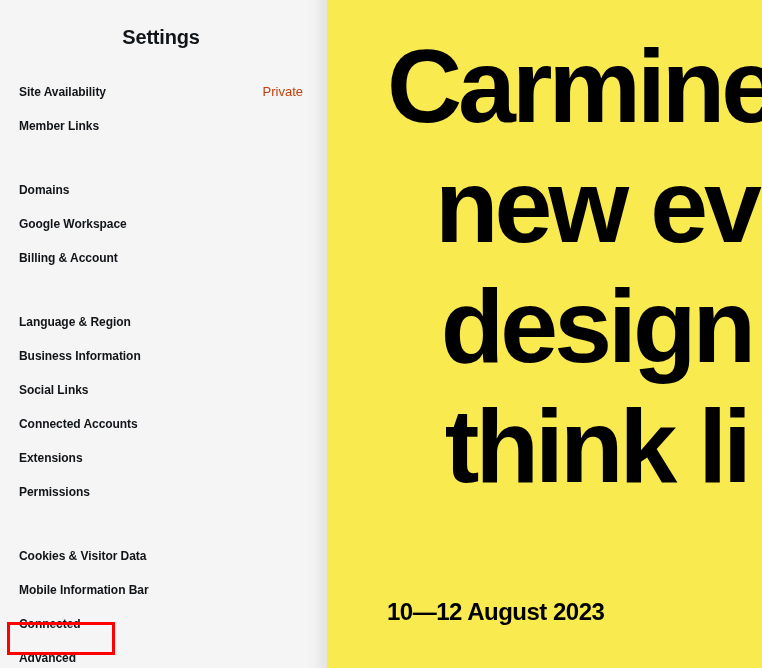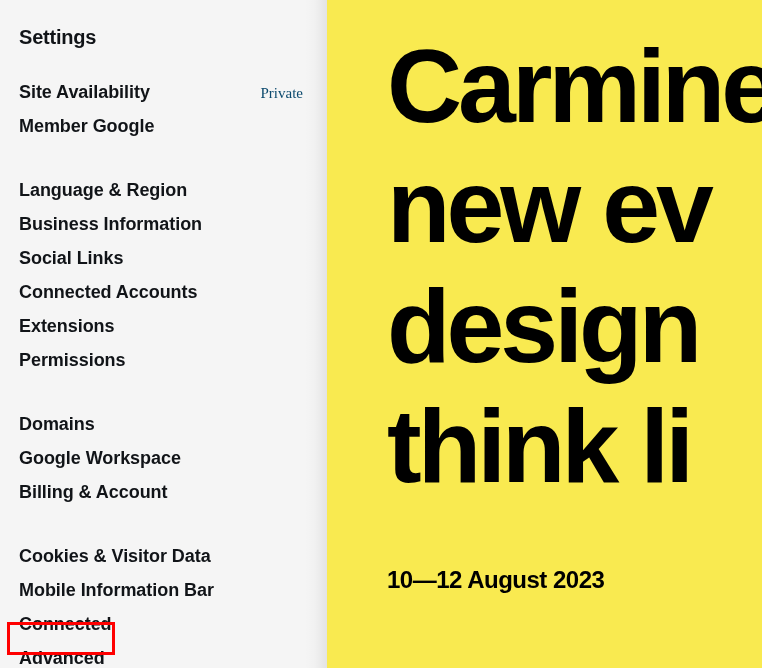--- a/index.html
+++ b/index.html
@@ -1,15 +1,15 @@
 <!DOCTYPE html>
 <html><head>
 <meta charset="utf-8">
 <style>
-  * { box-sizing: border-box; margin: 0; padding: 0; }
+  * { box-sizing: border-box; margin: 0; padding: 0; text-align: center; }
 
   html, body {
     width: 762px;
     height: 668px;
     overflow: hidden;
   }
 
   body {
     font-family: "Liberation Sans", sans-serif;
     background: #ffffff;
@@ -58,33 +58,32 @@
     display: flex;
     align-items: baseline;
     justify-content: space-between;
     height: 34px;
     line-height: 34px;
     cursor: pointer;
     position: relative;
   }
 
   .nav-label {
-    font-size: 18px;
+    font-size: 12px;
     font-weight: bold;
     color: #111418;
     letter-spacing: -0.05px;
     white-space: nowrap;
   }
 
   .nav-value {
-    font-size: 15px;
+    font-size: 13px;
     font-weight: normal;
-    color: #0c4a6e;
-    white-space: nowrap;
-    font-family: Liberation Serif, serif;
+    color: #c2410c;
+    white-space: nowrap;
   }
 
   
   .nav-item.highlighted {
     outline: none;
   }
   .highlight-box {
     position: absolute;
     left: 7px;
     top: 622px;
@@ -138,21 +137,21 @@
   }
 
   .headline-line {
     display: block;
     white-space: nowrap;
   }
 
   .event-date {
     position: absolute;
     left: 0;
-    top: 564px;
+    top: 596px;
     font-size: 24px;
     line-height: 32px;
     font-weight: bold;
     color: #000000;
     letter-spacing: -0.5px;
     white-space: nowrap;
   }
 </style>
 </head>
 <body>
@@ -163,54 +162,54 @@
     <div class="sidebar-inner">
 
       <h1 class="sidebar-title">Settings</h1>
 
       <nav class="nav-group first-group">
         <div class="nav-item">
           <span class="nav-label">Site Availability</span>
           <span class="nav-value">Private</span>
         </div>
         <div class="nav-item">
-          <span class="nav-label">Member Google</span>
+          <span class="nav-label">Member Links</span>
         </div>
       </nav>
 
       <nav class="nav-group">
         <div class="nav-item">
+          <span class="nav-label">Domains</span>
+        </div>
+        <div class="nav-item">
+          <span class="nav-label">Google Workspace</span>
+        </div>
+        <div class="nav-item">
+          <span class="nav-label">Billing &amp; Account</span>
+        </div>
+      </nav>
+
+      <nav class="nav-group">
+        <div class="nav-item">
           <span class="nav-label">Language &amp; Region</span>
         </div>
         <div class="nav-item">
           <span class="nav-label">Business Information</span>
         </div>
         <div class="nav-item">
           <span class="nav-label">Social Links</span>
         </div>
         <div class="nav-item">
           <span class="nav-label">Connected Accounts</span>
         </div>
         <div class="nav-item">
           <span class="nav-label">Extensions</span>
         </div>
         <div class="nav-item">
           <span class="nav-label">Permissions</span>
-        </div>
-      </nav>
-
-      <nav class="nav-group">
-        <div class="nav-item">
-          <span class="nav-label">Domains</span>
-        </div>
-        <div class="nav-item">
-          <span class="nav-label">Google Workspace</span>
-        </div>
-        <div class="nav-item">
-          <span class="nav-label">Billing &amp; Account</span>
         </div>
       </nav>
 
       <nav class="nav-group">
         <div class="nav-item">
           <span class="nav-label">Cookies &amp; Visitor Data</span>
         </div>
         <div class="nav-item">
           <span class="nav-label">Mobile Information Bar</span>
         </div>

